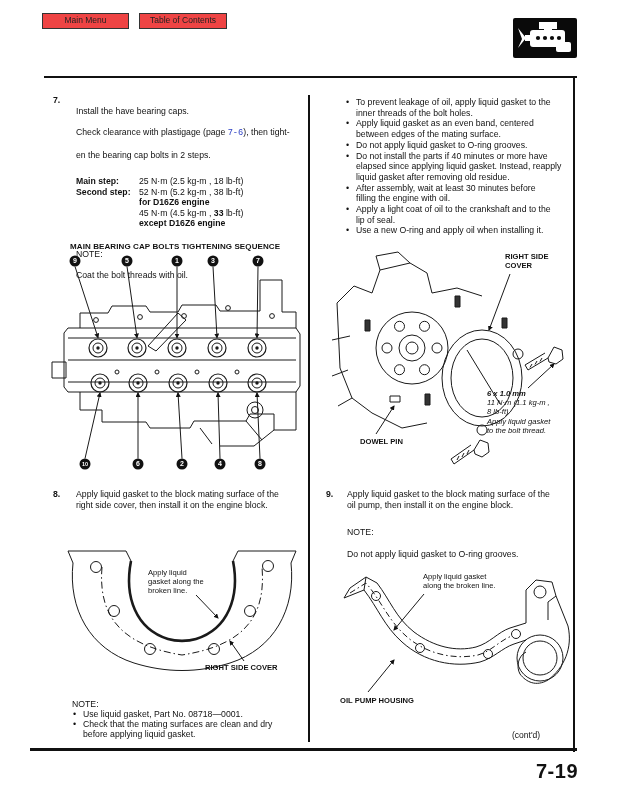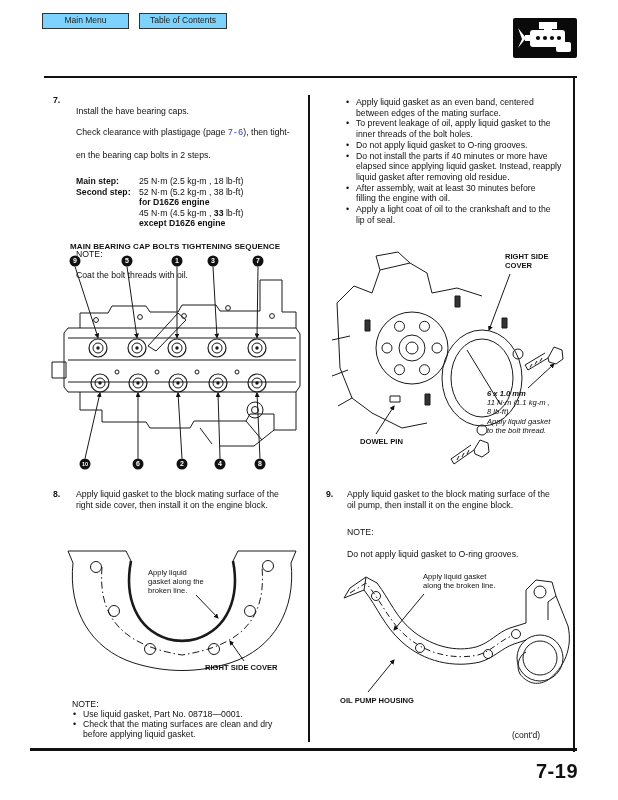--- a/index.html
+++ b/index.html
@@ -1,18 +1,18 @@
 <!DOCTYPE html>
 <html><head>
 <meta charset="utf-8">
 <style>
   html,body{margin:0;padding:0;background:#fff;}
   body{width:618px;height:800px;position:relative;font-family:"Liberation Sans","DejaVu Sans",sans-serif;color:#111;overflow:hidden;}
   .abs{position:absolute;}
-  .btn{border:1.5px solid #333;background:#7dd3fc;font-size:8.5px;text-align:center;color:#222;cursor:pointer;}
+  .btn{border:1.5px solid #333;background:#ef4444;font-size:8.5px;text-align:center;color:#222;cursor:pointer;}
   .btn span{display:block;line-height:13px;}
   .body-txt{font-size:8.7px;line-height:10.7px;white-space:pre-line;}
   .b{font-weight:bold;}
   .link{color:#2b3fc4;font-family:Liberation Mono, monospace;}
   .lbl{font-size:7.6px;line-height:9.2px;white-space:pre-line;}
   .lbl-b{font-size:7.6px;line-height:9.2px;font-weight:bold;white-space:pre-line;}
   .rule{background:#111;}
   ul.blist{list-style:none;margin:0;padding:0;}
   ul.blist li{position:relative;padding-left:11px;font-size:8.7px;line-height:10.7px;white-space:pre-line;margin:0;}
   ul.blist li:before{content:"\2022";position:absolute;left:1px;top:0;font-size:9px;}
@@ -173,32 +173,33 @@
       <circle cx="170" cy="214" r="5.5" fill="#111"></circle>
       <text x="170" y="216.3" fill="#fff" font-size="7" font-weight="bold" text-anchor="middle" font-family="&quot;Liberation Sans&quot;,sans-serif">4</text>
       <line x1="210" y1="208.5" x2="207" y2="143" stroke="#1a1a1a" marker-end="url(#m1)"></line>
       <circle cx="210" cy="214" r="5.5" fill="#111"></circle>
       <text x="210" y="216.3" fill="#fff" font-size="7" font-weight="bold" text-anchor="middle" font-family="&quot;Liberation Sans&quot;,sans-serif">8</text>
     </g>
 </svg>
 
 <ul class="abs blist" style="left:345px;top:97px;width:222px;">
 
-<li><span>Apply liquid gasket as an even band, centered
+<li><span>To prevent leakage of oil, apply liquid gasket to the
+inner threads of the bolt holes.</span></li>
+    <li><span>Apply liquid gasket as an even band, centered
 between edges of the mating surface.</span></li>
-    <li><span>To prevent leakage of oil, apply liquid gasket to the
-inner threads of the bolt holes.</span></li>
     <li><span>Do not apply liquid gasket to O-ring grooves.</span></li>
     <li><span>Do not install the parts if 40 minutes or more have
 elapsed since applying liquid gasket. Instead, reapply
 liquid gasket after removing old residue.</span></li>
     <li><span>After assembly, wait at least 30 minutes before
 filling the engine with oil.</span></li>
     <li><span>Apply a light coat of oil to the crankshaft and to the
 lip of seal.</span></li>
+    <li><span>Use a new O-ring and apply oil when installing it.</span></li>
   </ul>
 
 <svg class="abs" style="left:332px;top:248px;" width="240" height="232" viewBox="0 0 240 232">
   <defs>
     <marker id="m2" viewBox="0 0 10 10" refX="8" refY="5" markerWidth="5" markerHeight="5" orient="auto-start-reverse">
         <path d="M0 0 L10 5 L0 10 z" fill="#111"></path>
       </marker>
   </defs>
   <g stroke="#1a1a1a" stroke-width="1" fill="none">
     <path d="M5 55 L22 38 L40 45 L48 22 L78 15 L95 25 L100 45 L125 40 L150 48"></path>

